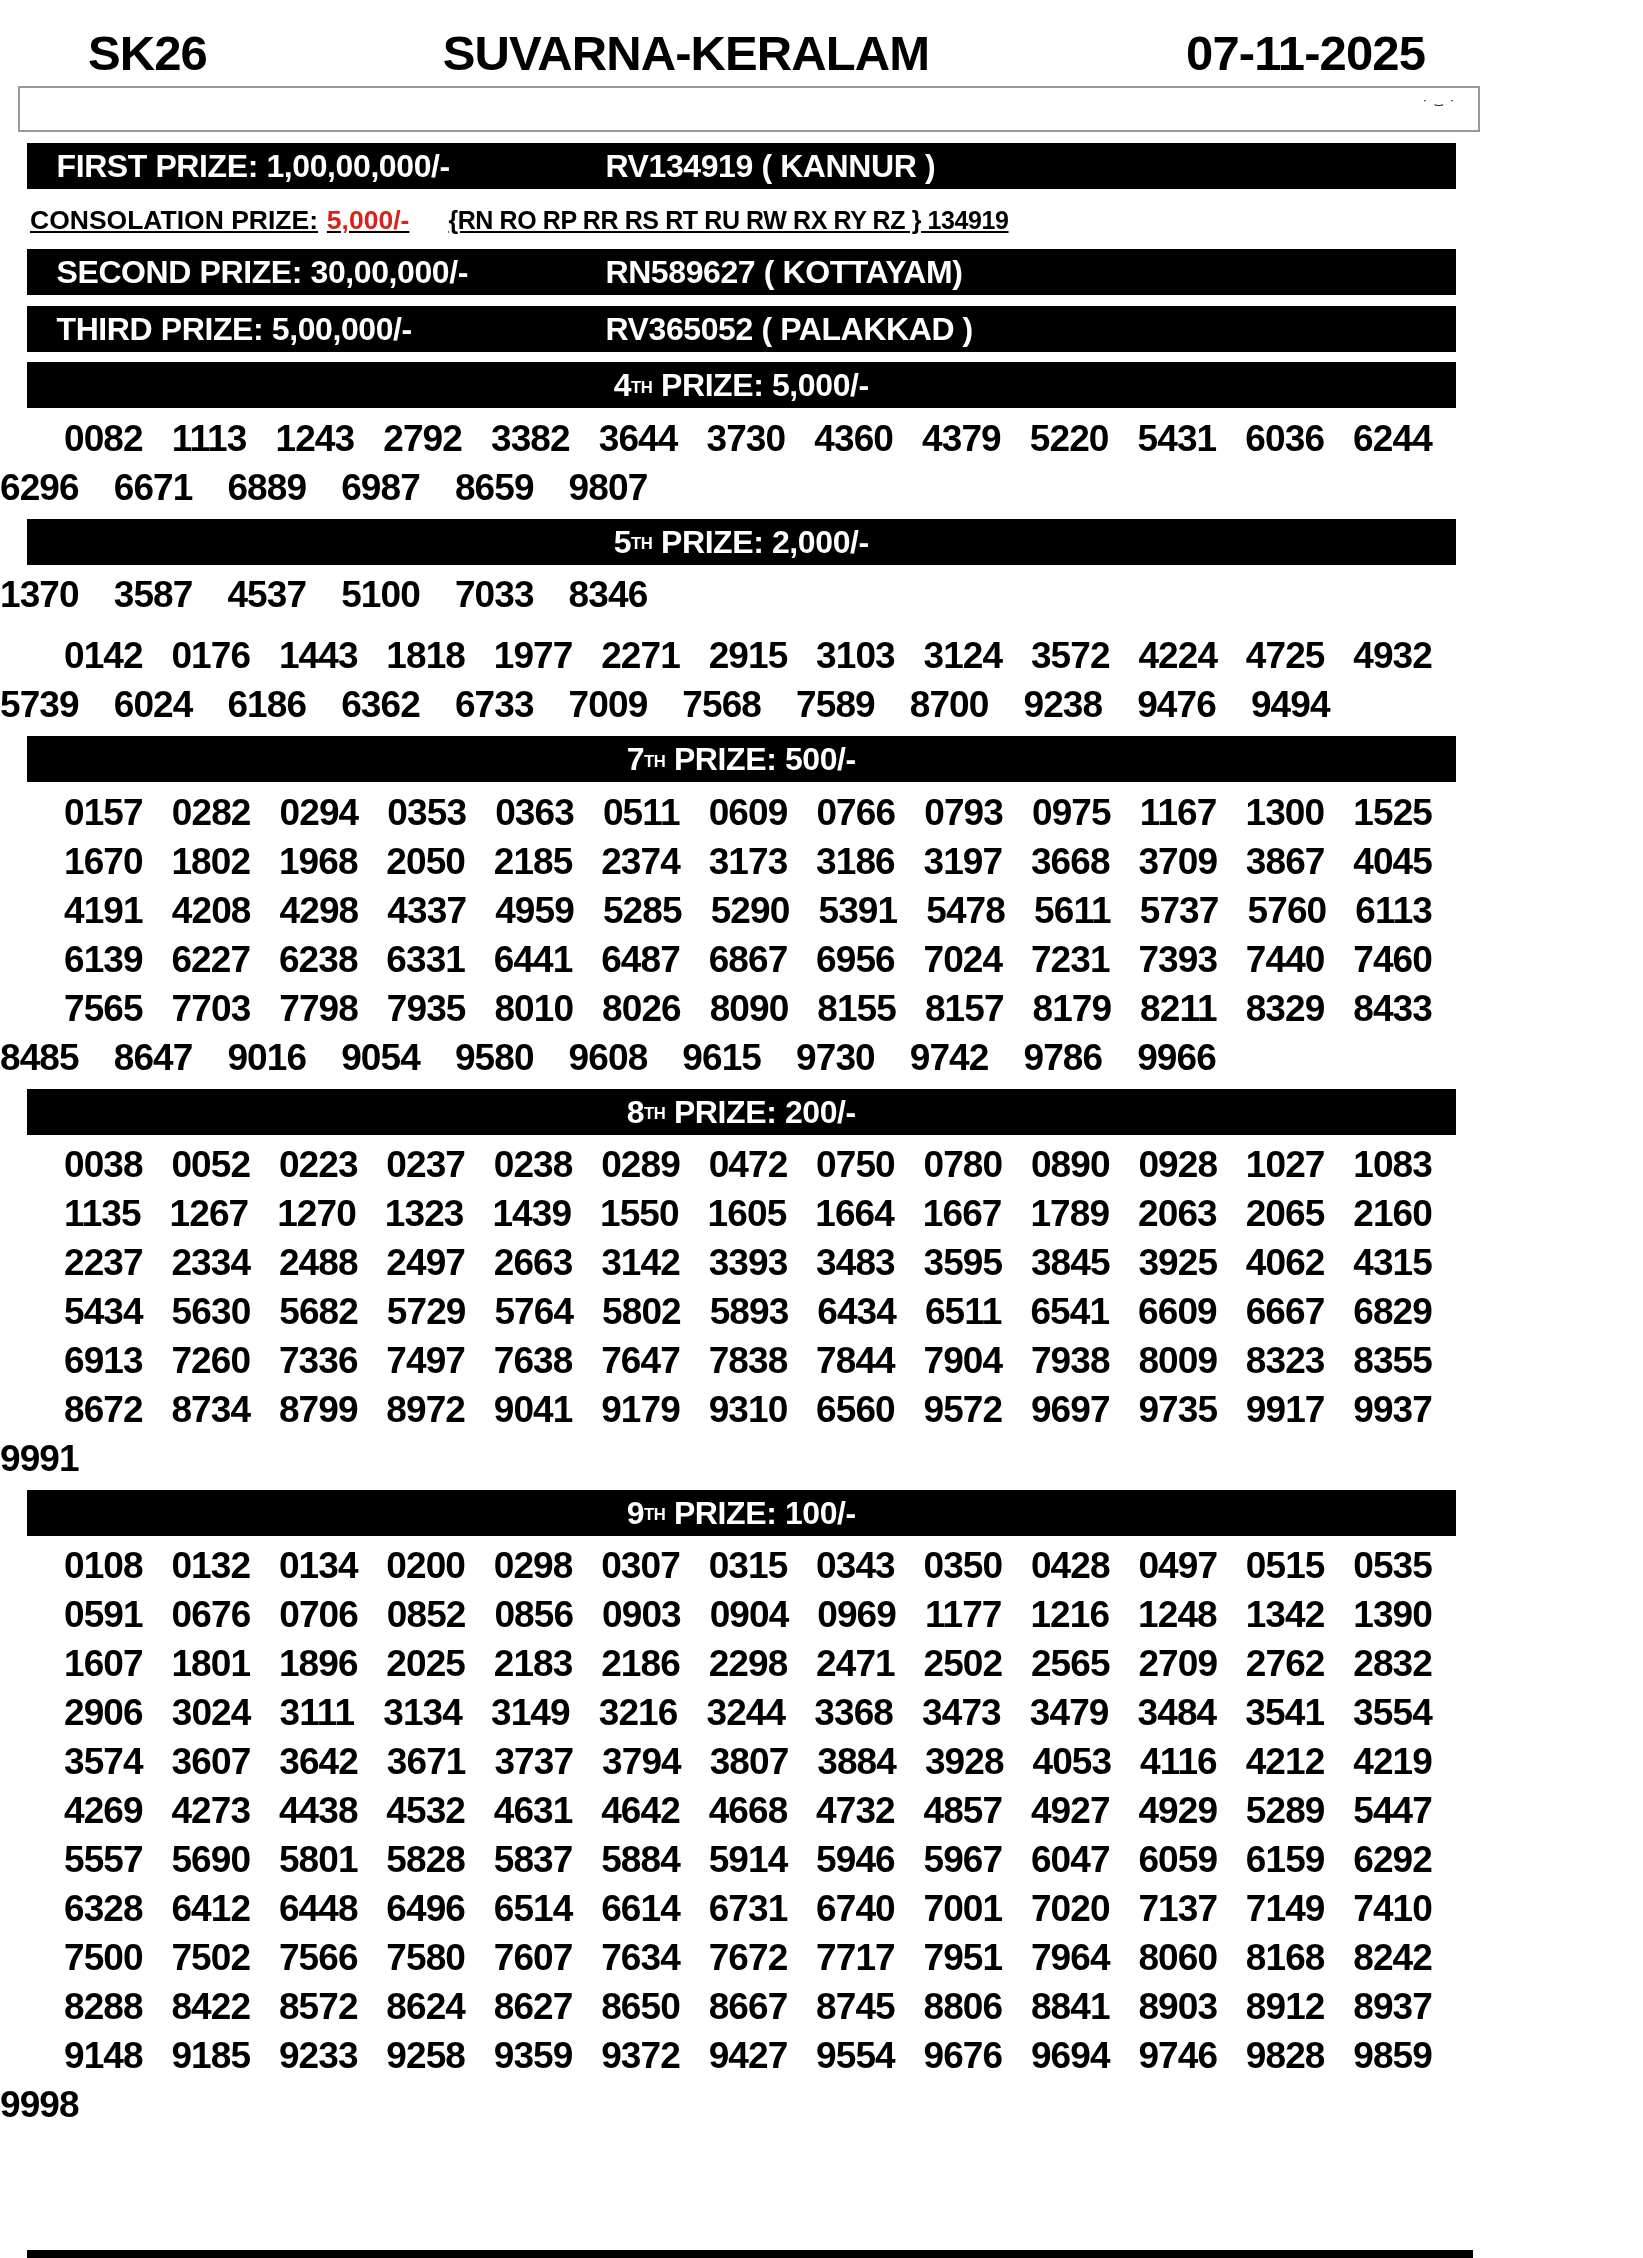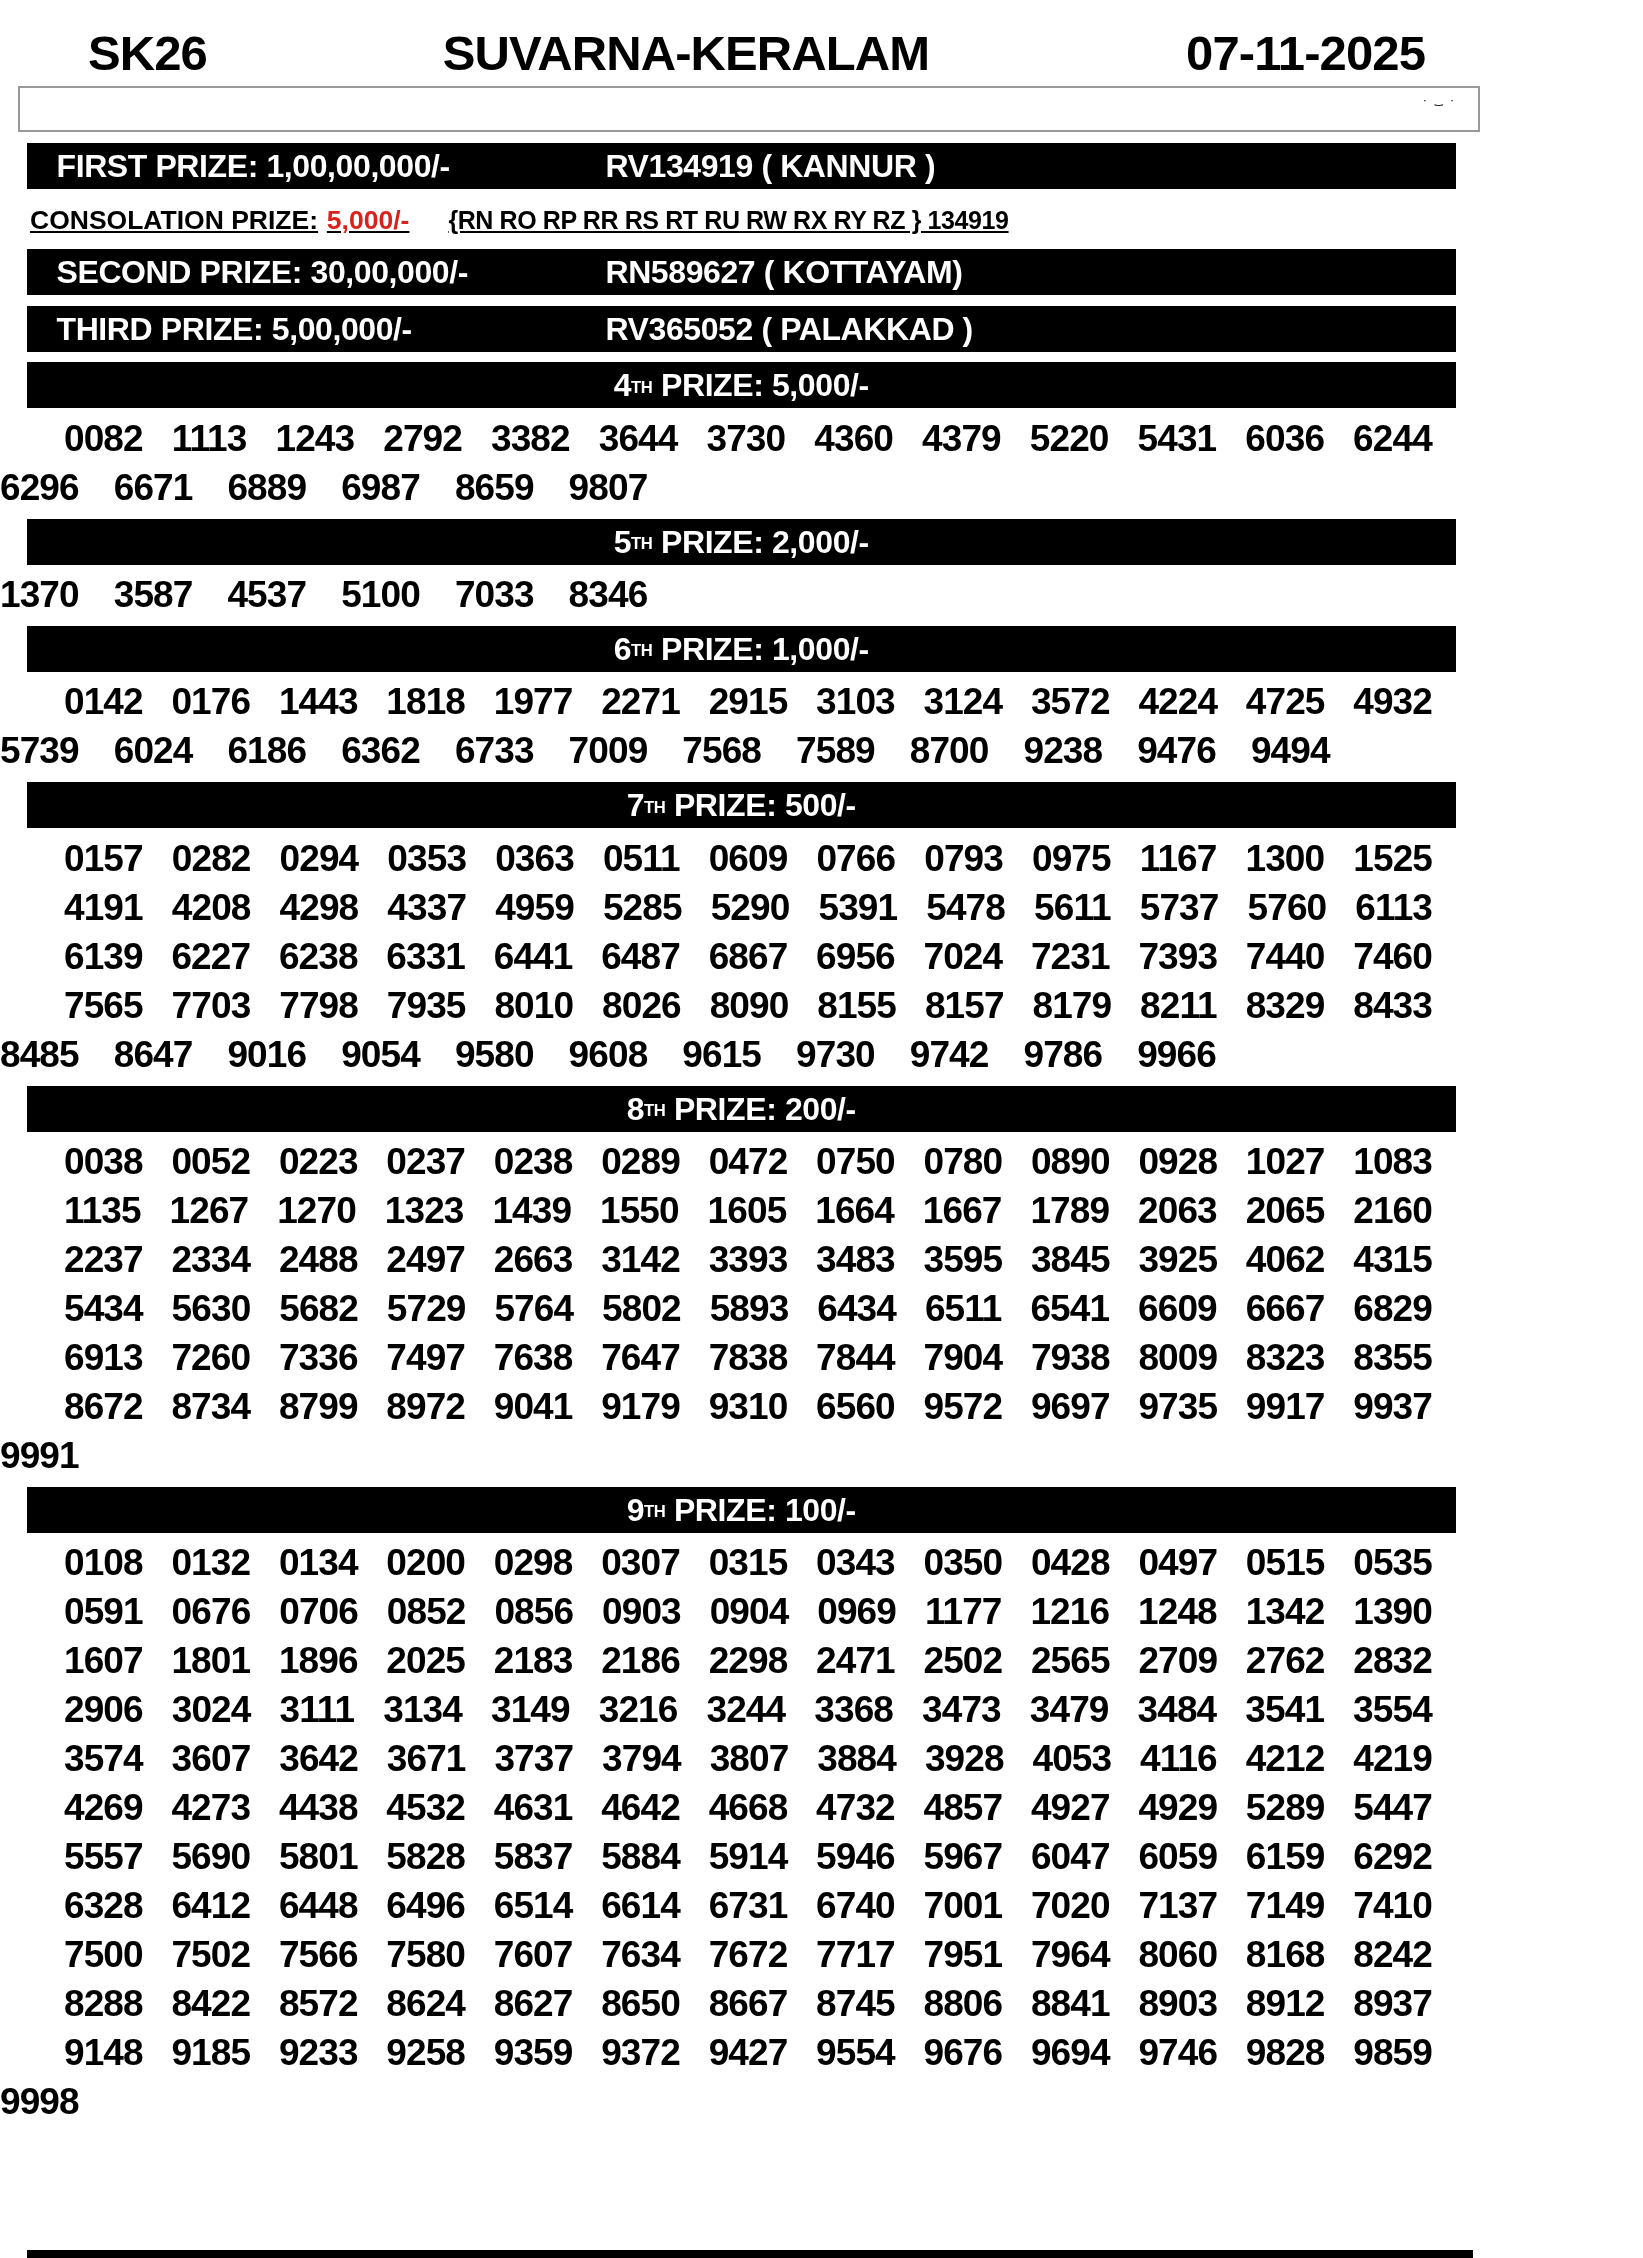--- a/index.html
+++ b/index.html
@@ -126,23 +126,20 @@
               <span class="num">3587</span>
               <span class="num">4537</span>
               <span class="num">5100</span>
               <span class="num">7033</span>
               <span class="num">8346</span>
             </div>
           </div>
   </div>
 
   <div class="section">
-    <div class="bar center-bar">
-      <span>6</span><sup class="th">TH</sup><span> PRIZE: 1,000/-</span>
-    </div>
     <div class="rows">
             <div class="num-row justify">
               <span class="num">0142</span>
               <span class="num">0176</span>
               <span class="num">1443</span>
               <span class="num">1818</span>
               <span class="num">1977</span>
               <span class="num">2271</span>
               <span class="num">2915</span>
               <span class="num">3103</span>
@@ -183,20 +180,35 @@
               <span class="num">0511</span>
               <span class="num">0609</span>
               <span class="num">0766</span>
               <span class="num">0793</span>
               <span class="num">0975</span>
               <span class="num">1167</span>
               <span class="num">1300</span>
               <span class="num">1525</span>
             </div>
             <div class="num-row justify">
+              <span class="num">1670</span>
+              <span class="num">1802</span>
+              <span class="num">1968</span>
+              <span class="num">2050</span>
+              <span class="num">2185</span>
+              <span class="num">2374</span>
+              <span class="num">3173</span>
+              <span class="num">3186</span>
+              <span class="num">3197</span>
+              <span class="num">3668</span>
+              <span class="num">3709</span>
+              <span class="num">3867</span>
+              <span class="num">4045</span>
+            </div>
+            <div class="num-row justify">
               <span class="num">4191</span>
               <span class="num">4208</span>
               <span class="num">4298</span>
               <span class="num">4337</span>
               <span class="num">4959</span>
               <span class="num">5285</span>
               <span class="num">5290</span>
               <span class="num">5391</span>
               <span class="num">5478</span>
               <span class="num">5611</span>

